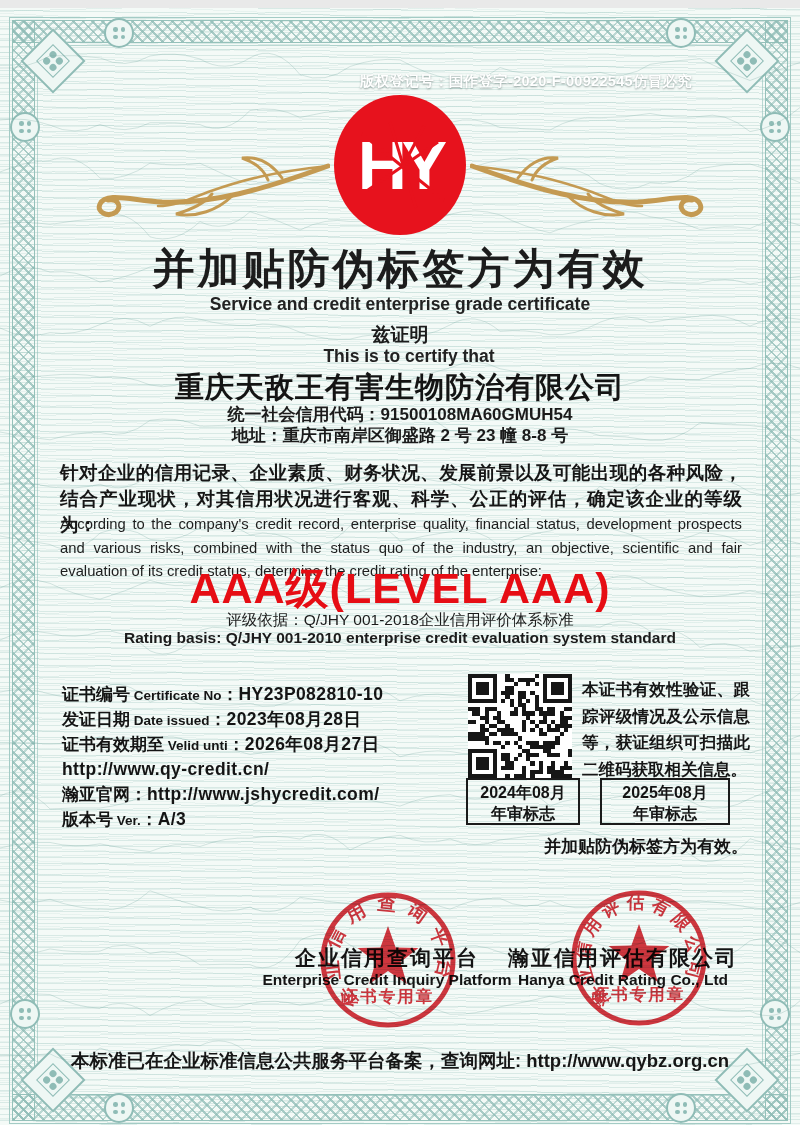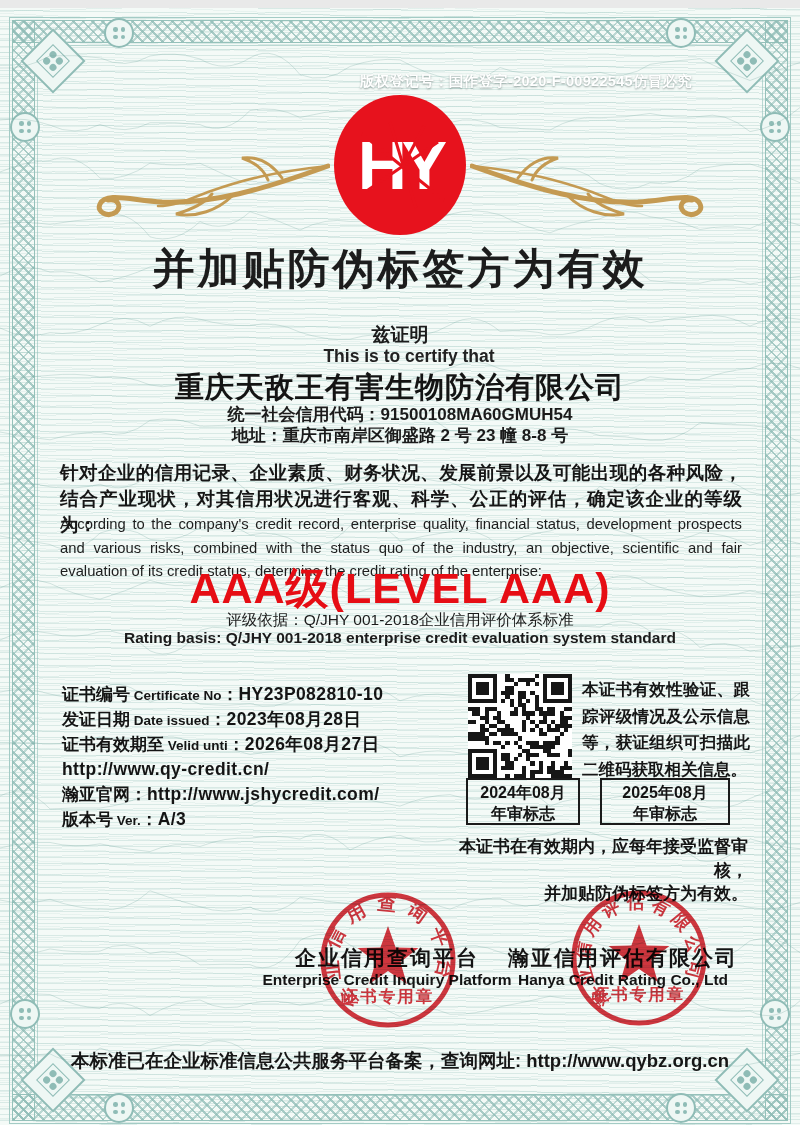--- a/index.html
+++ b/index.html
@@ -226,33 +226,34 @@
     <text x="68" y="97" text-anchor="middle" font-size="68" font-weight="900" fill="#ffffff" letter-spacing="-5">HY</text>
     <g stroke="#e7121d" stroke-width="3" fill="none">
       <line x1="30" y1="42" x2="112" y2="108"></line>
       <line x1="58" y1="30" x2="84" y2="116"></line>
       <line x1="36" y1="98" x2="106" y2="50"></line>
       <line x1="92" y1="34" x2="70" y2="76"></line>
     </g>
   </svg>
 
   <div class="abs ctr title-zh">并加贴防伪标签方为有效</div>
+  <div class="abs ctr title-en">Service and credit enterprise grade certificate</div>
   <div class="abs ctr certify-zh">兹证明</div>
   <div class="abs ctr certify-en">This is to certify that</div>
 
   <div class="abs ctr company-name">重庆天敌王有害生物防治有限公司</div>
   <div class="abs ctr credit-code">统一社会信用代码：91500108MA60GMUH54</div>
   <div class="abs ctr address">地址：重庆市南岸区御盛路 2 号 23 幢 8-8 号</div>
 
   <div class="abs assess-zh">针对企业的信用记录、企业素质、财务状况、发展前景以及可能出现的各种风险，结合产业现状，对其信用状况进行客观、科学、公正的评估，确定该企业的等级为：</div>
   <div class="abs assess-en">According to the company's credit record, enterprise quality, financial status, development prospects and various risks, combined with the status quo of the industry, an objective, scientific and fair evaluation of its credit status, determine the credit rating of the enterprise:</div>
 
   <div class="abs ctr rating-level">AAA级(LEVEL AAA)</div>
   <div class="abs ctr basis-zh">评级依据：Q/JHY 001-2018企业信用评价体系标准</div>
-  <div class="abs ctr basis-en">Rating basis: Q/JHY 001-2018 enterprise credit evaluation system standard</div>
+  <div class="abs ctr basis-en">Rating basis: Q/JHY 001-2010 enterprise credit evaluation system standard</div>
 
   <div class="abs details" id="details-list">
       <div class="detail-row"><span class="d-zh">证书编号</span><span class="d-en"> Certificate No</span><span class="d-sep">：</span><span class="d-val">HY23P082810-10</span></div>
       <div class="detail-row"><span class="d-zh">发证日期</span><span class="d-en"> Date issued</span><span class="d-sep">：</span><span class="d-val">2023年08月28日</span></div>
       <div class="detail-row"><span class="d-zh">证书有效期至</span><span class="d-en"> Velid unti</span><span class="d-sep">：</span><span class="d-val">2026年08月27日</span></div>
       <div class="detail-row"><span class="d-val">http://www.qy-credit.cn/</span></div>
       <div class="detail-row"><span class="d-zh">瀚亚官网</span><span class="d-sep">：</span><span class="d-val">http://www.jshycredit.com/</span></div>
       <div class="detail-row"><span class="d-zh">版本号</span><span class="d-en"> Ver.</span><span class="d-sep">：</span><span class="d-val">A/3</span></div>
     </div>
 
@@ -561,21 +562,20 @@
   <div class="year-box b1">
     <div>2024年08月</div>
     <div>年审标志</div>
   </div>
   <div class="year-box b2">
     <div>2025年08月</div>
     <div>年审标志</div>
   </div>
 
   <div class="abs supervision">
-    <div>本证书在有效期内，应每年接受监督审核，</div>
     <div>并加贴防伪标签方为有效。</div>
   </div>
 
   <div class="seal-caption-zh cap-left">企业信用查询平台</div>
   <div class="seal-caption-en cap-left">Enterprise Credit Inquiry Platform</div>
   <div class="seal-caption-zh cap-right">瀚亚信用评估有限公司</div>
   <div class="seal-caption-en cap-right">Hanya Credit Rating Co., Ltd</div>
 
   <svg class="seal s1" viewBox="0 0 140 140">
     <defs>

